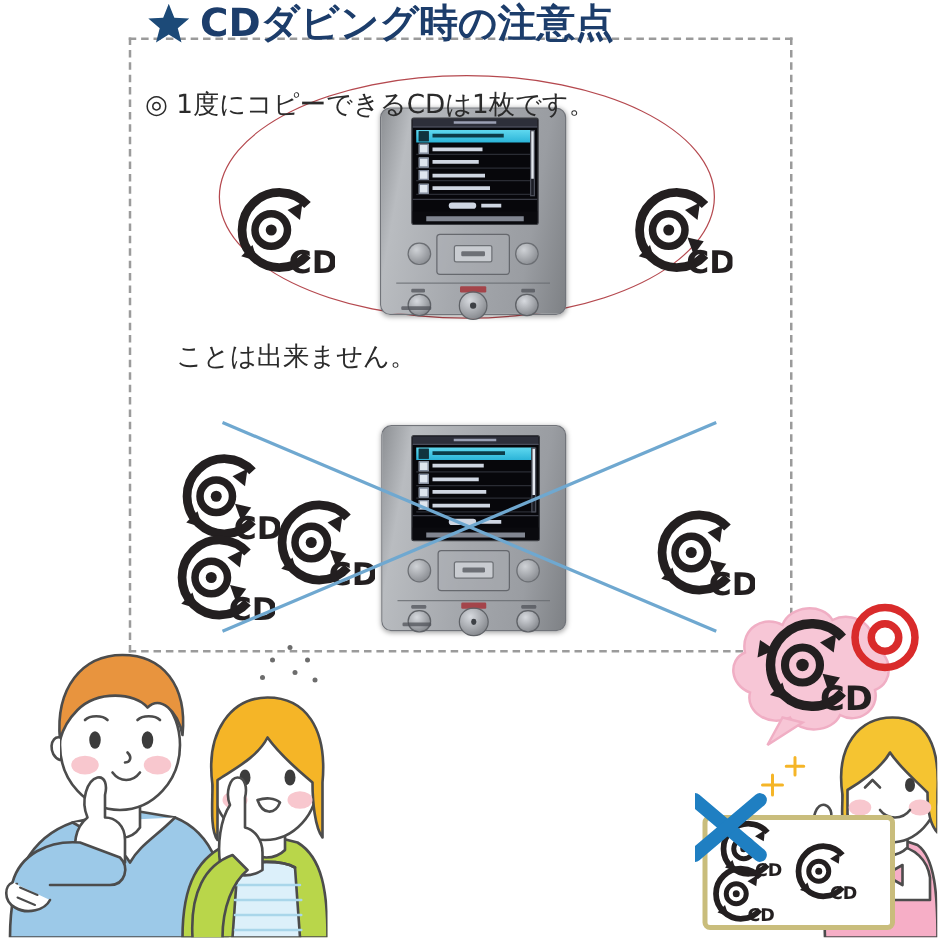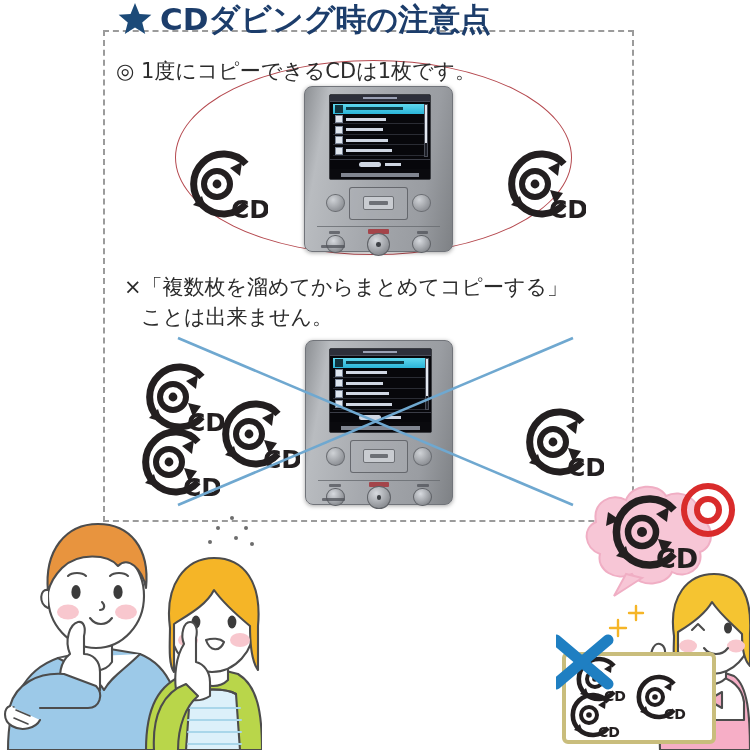--- a/index.html
+++ b/index.html
@@ -28,21 +28,21 @@
   .dashed-panel{
     position:absolute;left:103px;top:30px;width:531px;height:492px;
     border:2px dashed #9b9b9b;
     box-sizing:border-box;
     background:transparent;
     z-index:5;
   }
 
   
   .line-a{
-    position:absolute;left:116px;top:57px;z-index:30;
+    position:absolute;left:116px;top:69px;z-index:30;
     font-size:21px;color:#2b2b2b;white-space:nowrap;line-height:28px;
   }
   .line-b{
     position:absolute;left:124px;top:272px;z-index:30;
     font-size:21px;color:#2b2b2b;line-height:31px;
   }
   .line-b .l2{display:block;padding-left:17px;font-family:Liberation Mono, monospace;}
 
   
   .red-ellipse{
@@ -148,21 +148,20 @@
         <polygon points="16,1 20.2,11.4 31.4,12.1 22.8,19.3 25.6,30.2 16,24.1 6.4,30.2 9.2,19.3 0.6,12.1 11.8,11.4" fill="#1c4a78"></polygon>
       </svg>
     </span>
     <span class="title-text">CDダビング時の注意点</span>
   </div>
 
   <div class="line-a">◎ 1度にコピーできるCDは1枚です。</div>
   <div class="red-ellipse"></div>
 
   <div class="line-b">
-    <span>×「複数枚を溜めてからまとめてコピーする」</span>
     <span class="l2">ことは出来ません。</span>
   </div>
 
   <div class="cd" style="left:176px;top:142px;">
     <svg width="92" height="84" viewBox="0 0 92 84">
       <g fill="none" stroke="#231f20" stroke-width="7">
         <path d="M70 22 A30 30 0 1 0 70 62"></path>
       </g>
       <circle cx="41" cy="42" r="13" fill="none" stroke="#231f20" stroke-width="6"></circle>
       <circle cx="41" cy="42" r="4.4" fill="#231f20"></circle>

